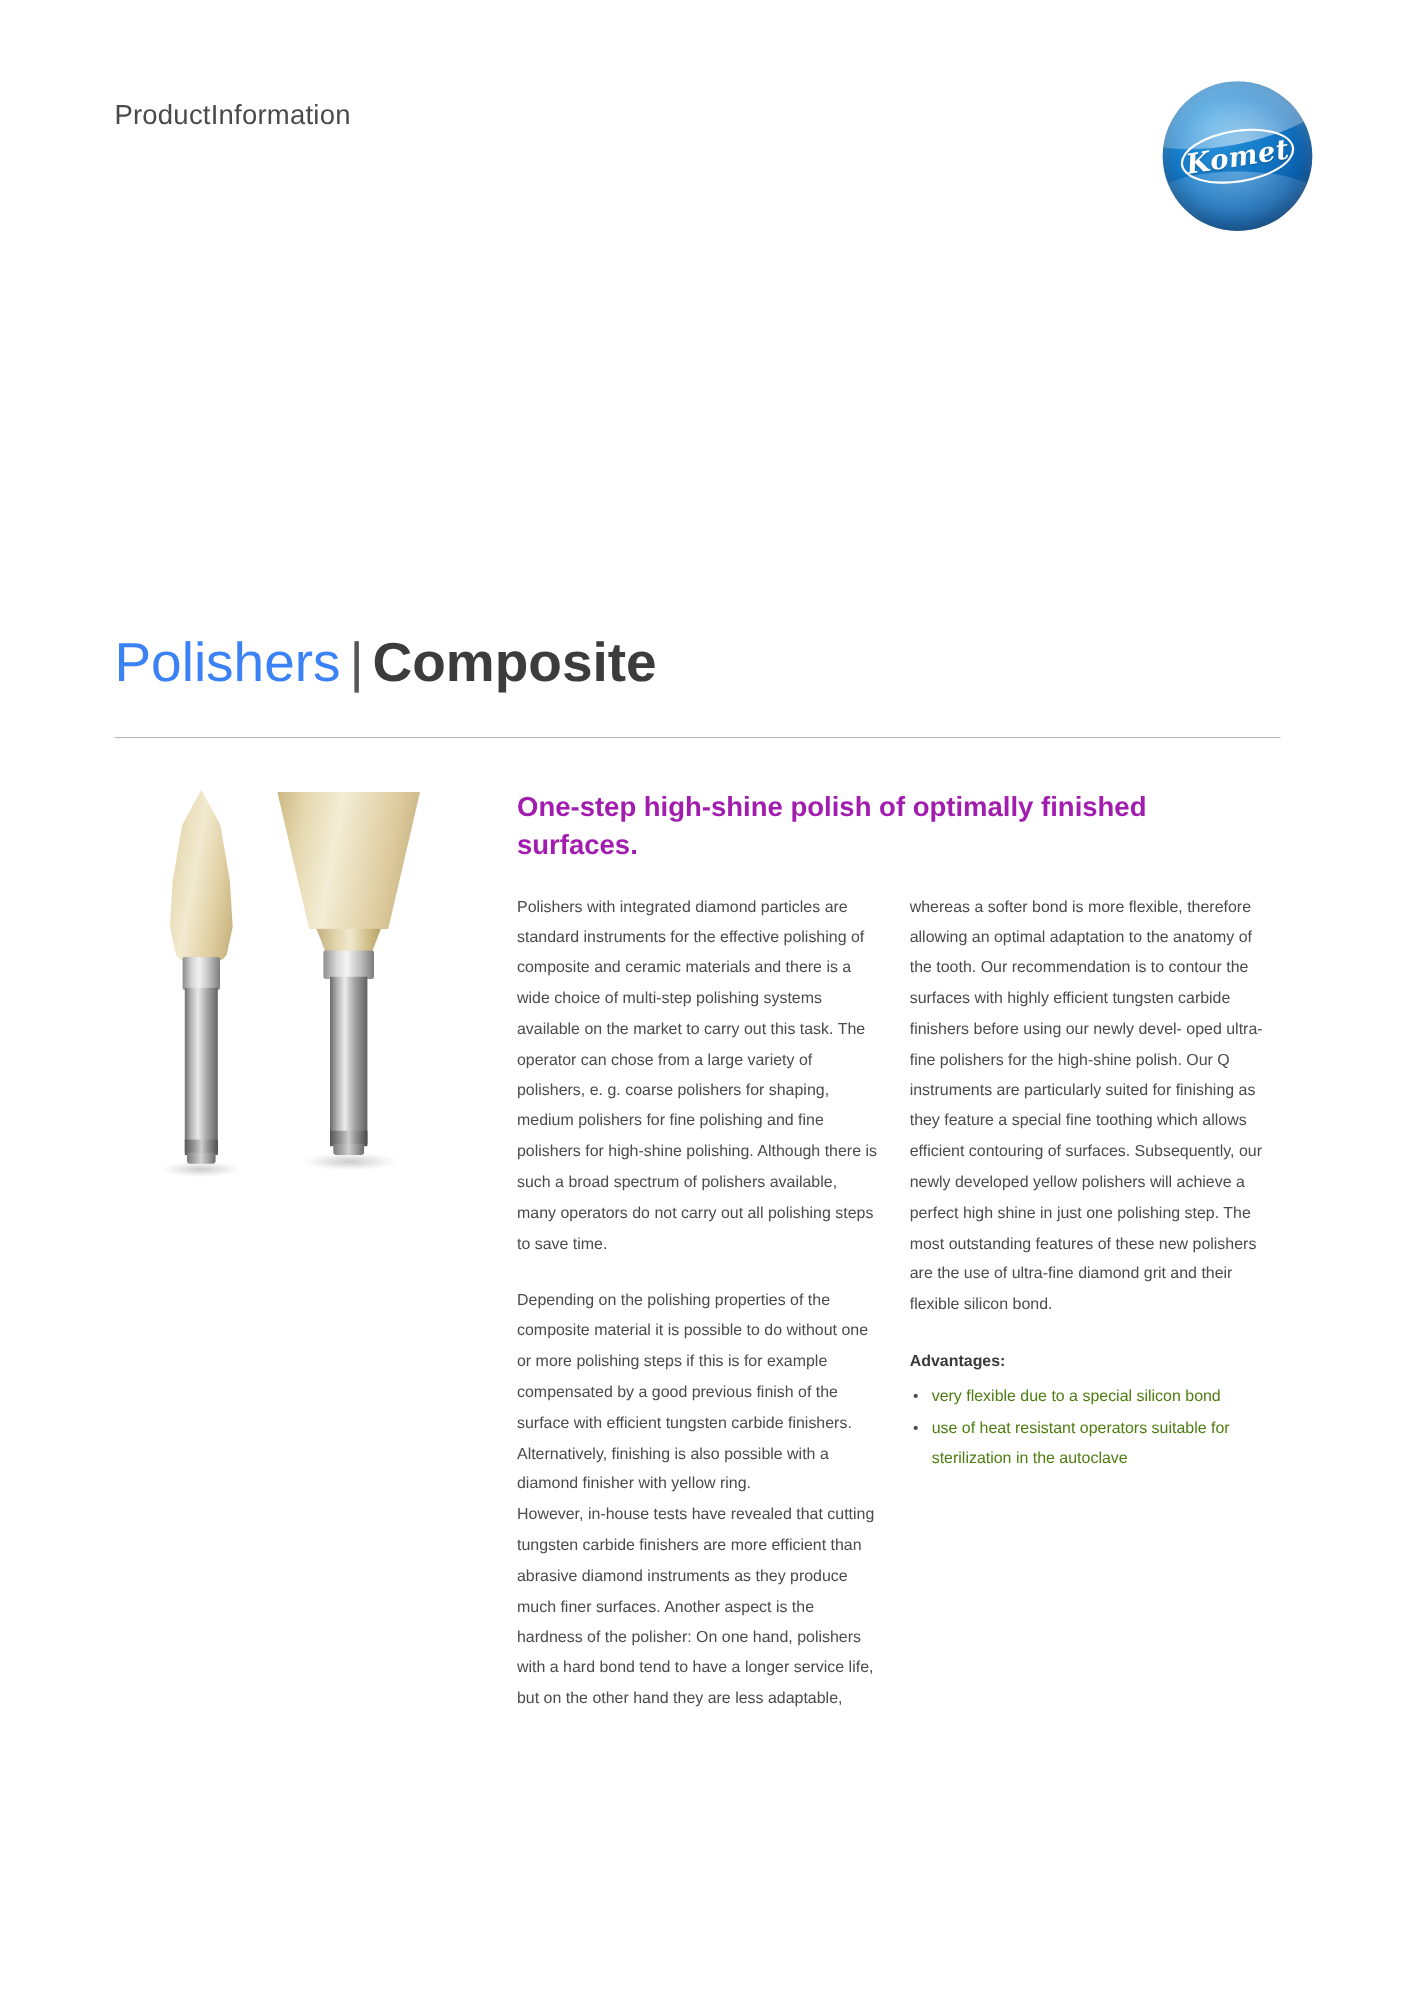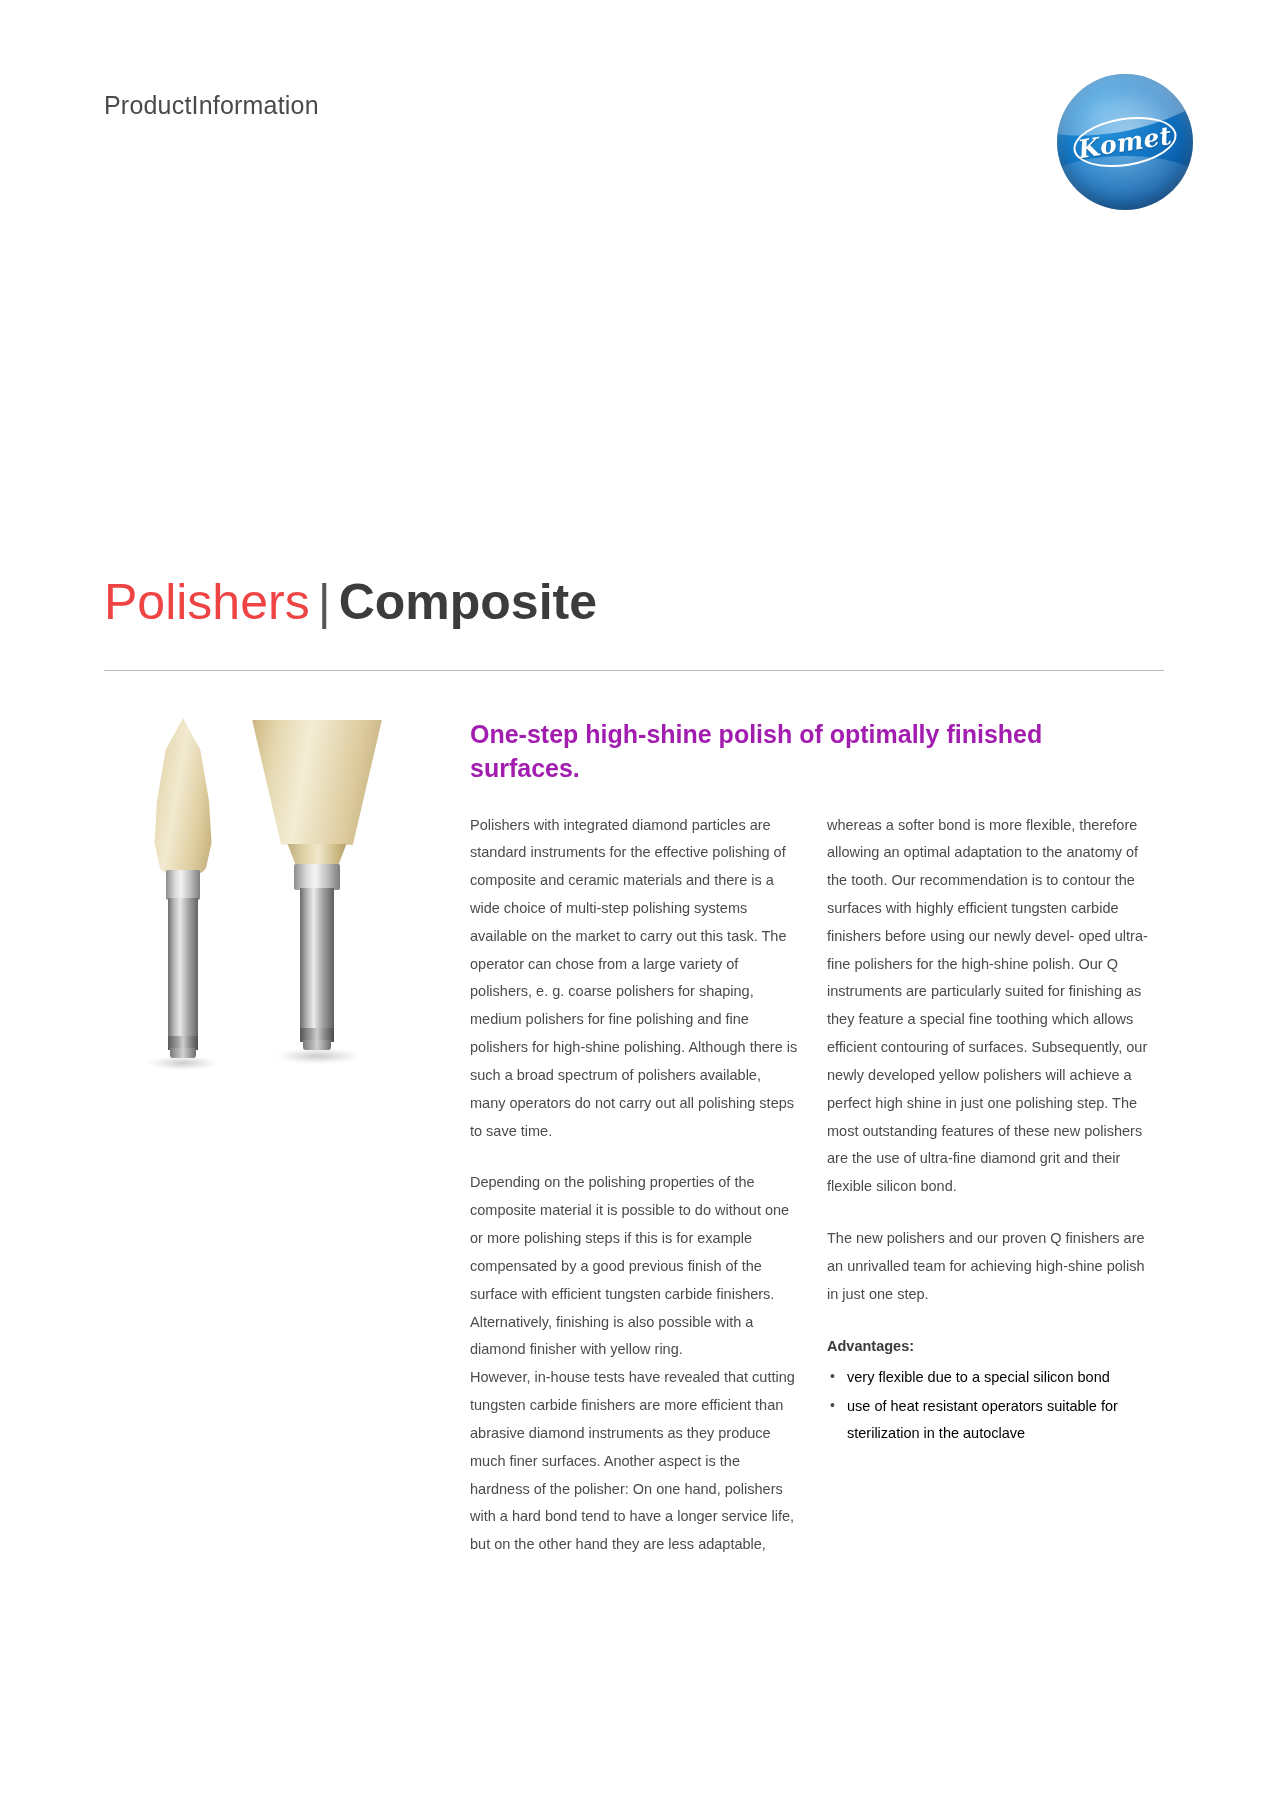--- a/index.html
+++ b/index.html
@@ -104,21 +104,21 @@
   .page-title {
     position: absolute;
     top: 575px;
     left: 104px;
     font-size: 50px;
     line-height: 1.1;
     color: #4a4a4a;
     font-weight: 300;
     white-space: nowrap;
   }
-  .page-title .thin { font-weight: 300; color: #ef4444; }
+  .page-title .thin { font-weight: 300; color: #3b82f6; }
   .page-title .sep { font-weight: 300; color: #575757; padding: 0 8px; }
   .page-title .bold { font-weight: 700; color: #3c3c3c; }
 
   .title-rule {
     position: absolute;
     top: 670px;
     left: 104px;
     width: 1060px;
     height: 1px;
     background: #b9b9b9;
@@ -288,21 +288,21 @@
   }
   ul.adv {
     margin: 0;
     padding: 0 0 0 18px;
     list-style: none;
   }
   ul.adv li {
     position: relative;
     font-size: 14.5px;
     line-height: 1.85;
-    color: #000000;
+    color: #4d7c0f;
     margin-bottom: 2px;
     padding-left: 2px;
   }
   ul.adv li::before {
     content: "•";
     position: absolute;
     left: -15px;
     top: 0;
     color: #4b4b4b;
     font-size: 14px;
@@ -356,21 +356,20 @@
 
   <div class="columns">
     <div class="col">
       <p>Polishers with integrated diamond particles are standard instruments for the effective polishing of composite and ceramic materials and there is a wide choice of multi-step polishing systems available on the market to carry out this task. The operator can chose from a large variety of polishers, e. g. coarse polishers for shaping, medium polishers for fine polishing and fine polishers for high-shine polishing. Although there is such a broad spectrum of polishers available, many operators do not carry out all polishing steps to save time.</p>
       <p style="margin-bottom:0">Depending on the polishing properties of the composite material it is possible to do without one or more polishing steps if this is for example compensated by a good previous finish of the surface with efficient tungsten carbide finishers. Alternatively, finishing is also possible with a diamond finisher with yellow ring.</p>
       <p>However, in-house tests have revealed that cutting tungsten carbide finishers are more efficient than abrasive diamond instruments as they produce much finer surfaces. Another aspect is the hardness of the polisher: On one hand, polishers with a hard bond tend to have a longer service life, but on the other hand they are less adaptable,</p>
     </div>
 
     <div class="col">
       <p>whereas a softer bond is more flexible, therefore allowing an optimal adaptation to the anatomy of the tooth. Our recommendation is to contour the surfaces with highly efficient tungsten carbide finishers before using our newly devel- oped ultra-fine polishers for the high-shine polish. Our Q instruments are particularly suited for finishing as they feature a special fine toothing which allows efficient contouring of surfaces. Subsequently, our newly developed yellow polishers will achieve a perfect high shine in just one polishing step. The most outstanding features of these new polishers are the use of ultra-fine diamond grit and their flexible silicon bond.</p>
-      <p>The new polishers and our proven Q finishers are an unrivalled team for achieving high-shine polish in just one step.</p>
 
       <div class="adv-title">Advantages:</div>
       <ul class="adv">
         <li>very flexible due to a special silicon bond</li>
         <li>use of heat resistant operators suitable for sterilization in the autoclave</li>
       </ul>
     </div>
   </div>
 </div>
 

